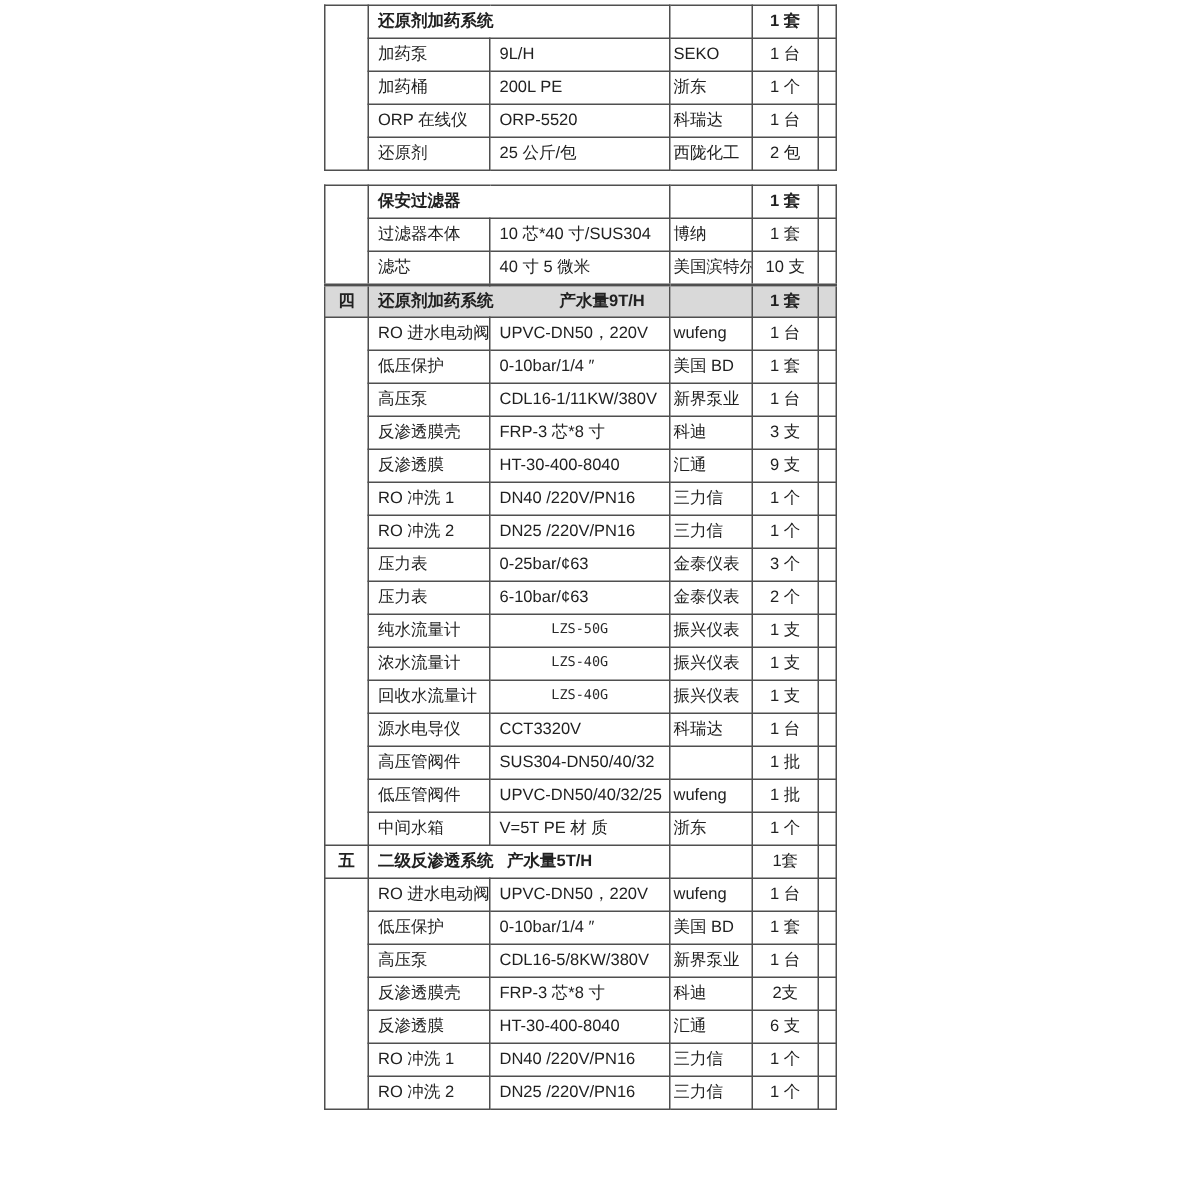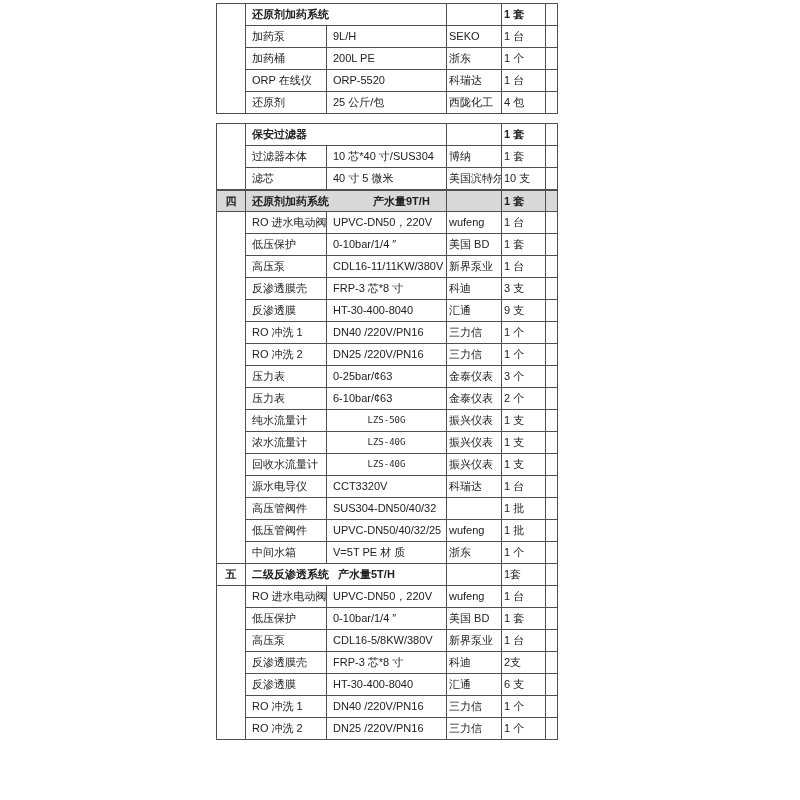--- a/index.html
+++ b/index.html
@@ -17,21 +17,21 @@
     font-size:11px;color:var(--text,#212121);
   }
   td{
     border:1px solid var(--grid,#4f4f4f);
     height:22px;padding:0 6px;box-sizing:border-box;
     vertical-align:middle;white-space:nowrap;overflow:hidden;
     line-height:1.1;
   }
   td.seq{text-align:center;font-weight:700;padding:0 2px;}
   td.brand{text-align:left;padding:0 2px;}
-  td.qty{text-align:left;padding:0 2px;}
+  td.qty{text-align:center;padding:0 2px;}
   td.extra{padding:0;}
   td.merged .b{font-weight:700;}
   .b{font-weight:700;}
   .small-spec{font-size:9px;font-family:"DejaVu Sans Mono","Liberation Mono",monospace;color:#2a2a2a;text-align:center;}
   tr.shaded td{background:var(--shade,#d9d9d9);}
   tr.thick-top td{border-top-width:2px;}
   .tab-wide{margin-left:44px;}
   .tab-narrow{margin-left:9px;}
 </style>
 </head>
@@ -74,21 +74,21 @@
             <td class="item">ORP 在线仪</td>
             <td class="spec">ORP-5520</td>
             <td class="brand">科瑞达</td>
             <td class="qty">1 台</td>
             <td class="extra"></td>
           </tr>
           <tr class="item">
             <td class="item">还原剂</td>
             <td class="spec">25 公斤/包</td>
             <td class="brand">西陇化工</td>
-            <td class="qty">4 包</td>
+            <td class="qty">2 包</td>
             <td class="extra"></td>
           </tr>
         </tbody>
     </table>
   </div>
   <div class="tbl-wrap t2">
     <table>
       <colgroup>
         <col style="width:29px">
           <col style="width:81px">
@@ -136,21 +136,21 @@
           </tr>
           <tr class="item">
             <td class="item">低压保护</td>
             <td class="spec">0-10bar/1/4 ″</td>
             <td class="brand">美国 BD</td>
             <td class="qty">1 套</td>
             <td class="extra"></td>
           </tr>
           <tr class="item">
             <td class="item">高压泵</td>
-            <td class="spec">CDL16-11/11KW/380V</td>
+            <td class="spec">CDL16-1/11KW/380V</td>
             <td class="brand">新界泵业</td>
             <td class="qty">1 台</td>
             <td class="extra"></td>
           </tr>
           <tr class="item">
             <td class="item">反渗透膜壳</td>
             <td class="spec">FRP-3 芯*8 寸</td>
             <td class="brand">科迪</td>
             <td class="qty">3 支</td>
             <td class="extra"></td>

